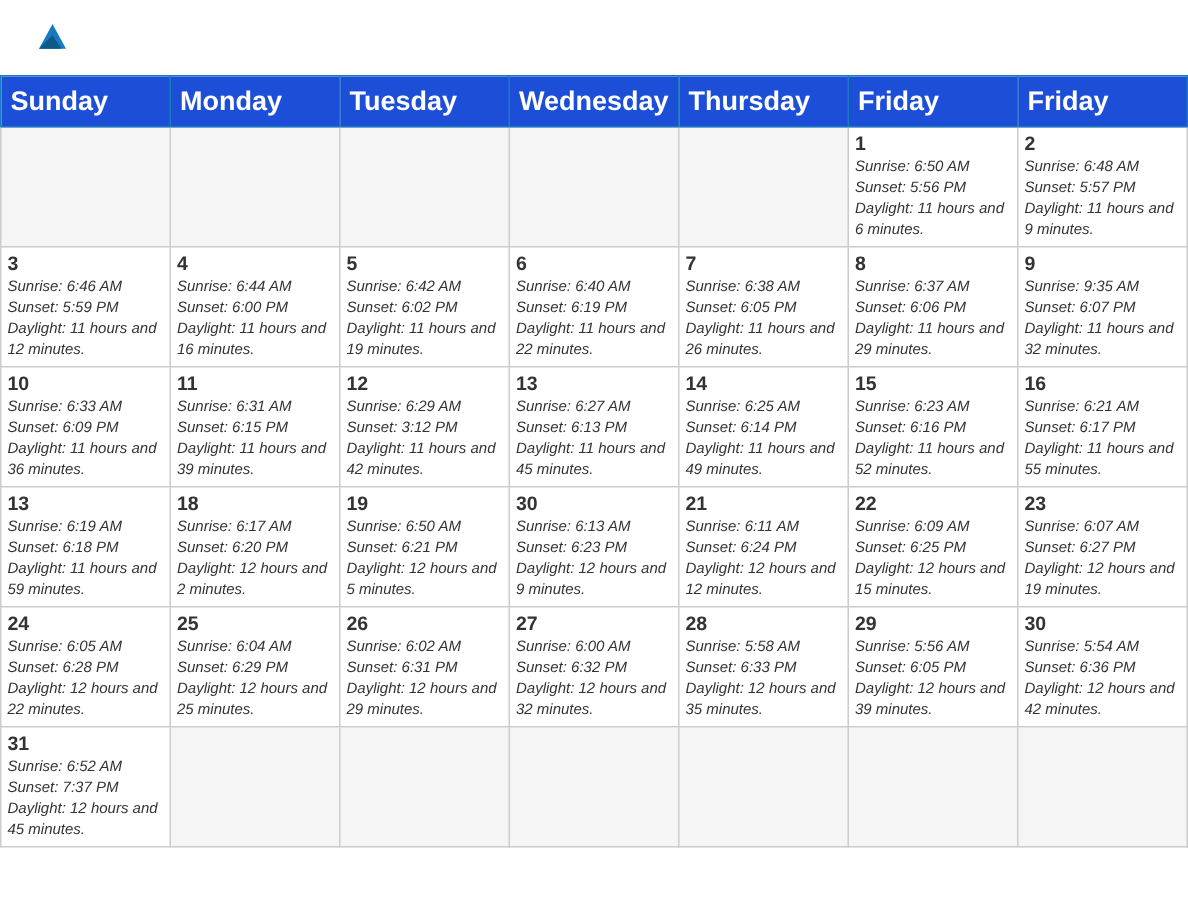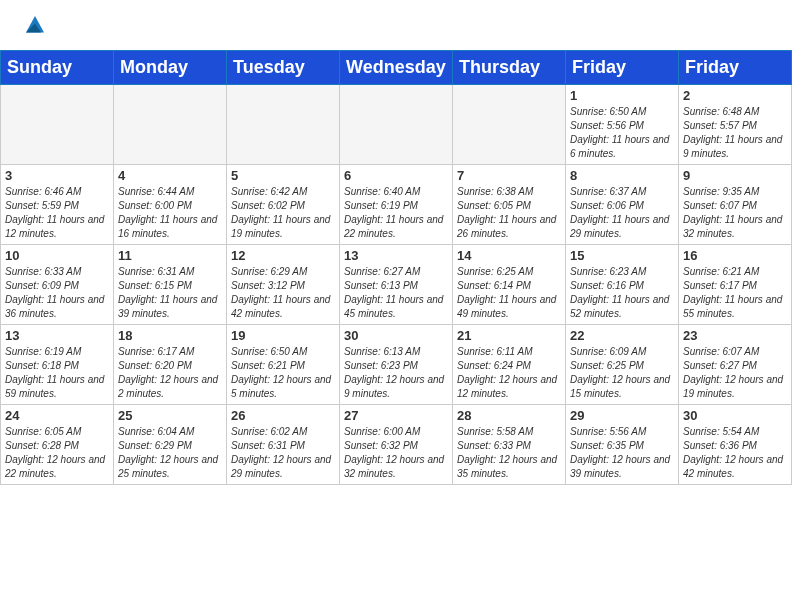--- a/index.html
+++ b/index.html
@@ -317,24 +317,38 @@
         </td>
         <td>
           <span class="day-number">28</span>
           <div class="day-info">Sunrise: 5:58 AM
 Sunset: 6:33 PM
 Daylight: 12 hours and 35 minutes.</div>
         </td>
         <td>
           <span class="day-number">29</span>
           <div class="day-info">Sunrise: 5:56 AM
-Sunset: 6:35 PM
+Sunset: 6:05 PM
 Daylight: 12 hours and 39 minutes.</div>
         </td>
         <td>
           <span class="day-number">30</span>
           <div class="day-info">Sunrise: 5:54 AM
 Sunset: 6:36 PM
 Daylight: 12 hours and 42 minutes.</div>
         </td>
       </tr>
+      <tr class="last-row">
+        <td>
+          <span class="day-number">31</span>
+          <div class="day-info">Sunrise: 6:52 AM
+Sunset: 7:37 PM
+Daylight: 12 hours and 45 minutes.</div>
+        </td>
+        <td class="empty"></td>
+        <td class="empty"></td>
+        <td class="empty"></td>
+        <td class="empty"></td>
+        <td class="empty"></td>
+        <td class="empty"></td>
+      </tr>
     </tbody>
 </table>
 
 </body></html>

